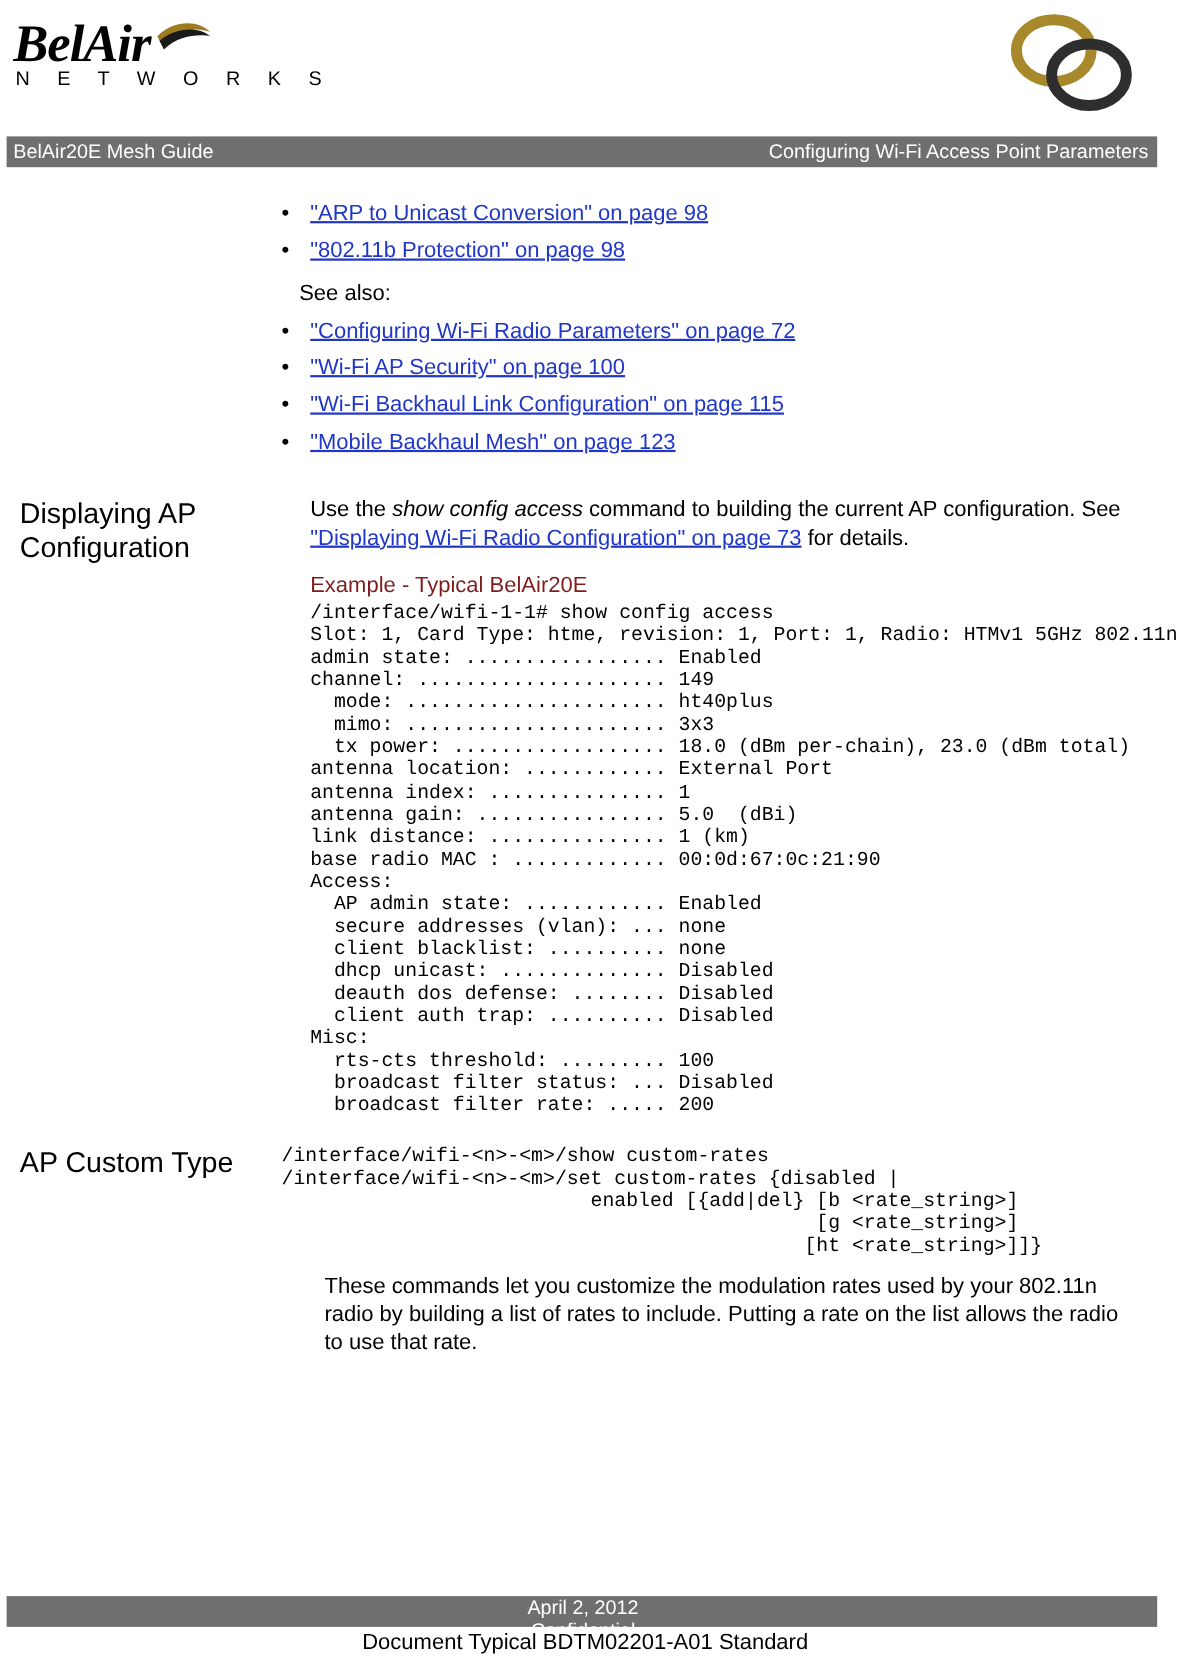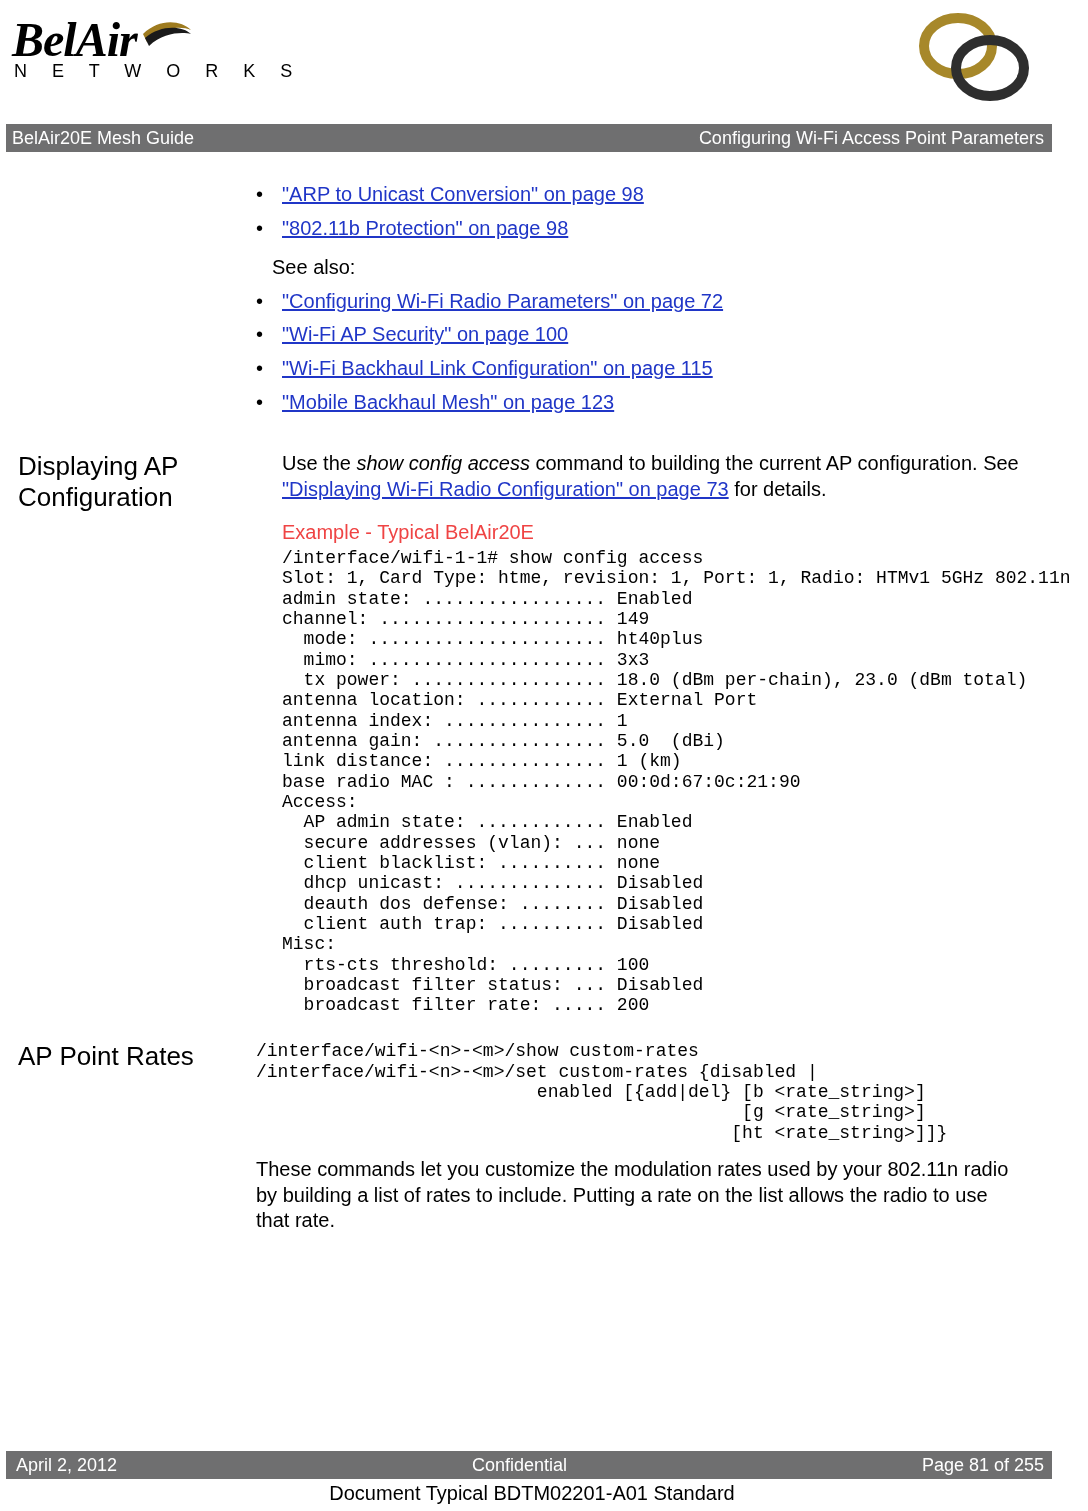--- a/index.html
+++ b/index.html
@@ -101,21 +101,21 @@
   .body-text {
     margin: 0 0 14px 0;
   }
   .seg-blue {
     color: #2036c7;
     text-decoration: underline;
     font-style: italic;
   }
   .italic { font-style: italic; }
   .example-head {
-    color: #ef4444;
+    color: #7f1d1d;
     font-size: 20px;
     margin: 18px 0 2px 0;
   }
   pre.mono {
     font-family: "Courier New", monospace;
     font-size: 18px;
     line-height: 1.13;
     white-space: pre;
     margin: 0;
   }
@@ -125,20 +125,21 @@
     right: 12px;
     bottom: 32px;
     background: #6f6f70;
     color: #fff;
     display: flex;
     justify-content: space-between;
     align-items: center;
     height: 28px;
     padding: 0 8px 0 10px;
     font-size: 18px;
+    flex-direction: column;
   }
   .doc-number {
     position: absolute;
     left: 0;
     right: 0;
     bottom: 6px;
     text-align: center;
     font-size: 20px;
   }
 </style>
@@ -241,28 +242,28 @@
   deauth dos defense: ........ Disabled
   client auth trap: .......... Disabled
 Misc:
   rts-cts threshold: ......... 100
   broadcast filter status: ... Disabled
   broadcast filter rate: ..... 200</pre>
       </div>
     </div>
 
     <div class="two-col" style="margin-top:26px;">
-      <div class="side">AP Point Rates</div>
+      <div class="side">AP Custom Type</div>
       <div class="main">
         <pre class="mono">/interface/wifi-&lt;n&gt;-&lt;m&gt;/show custom-rates
 /interface/wifi-&lt;n&gt;-&lt;m&gt;/set custom-rates {disabled |
                           enabled [{add|del} [b &lt;rate_string&gt;]
                                              [g &lt;rate_string&gt;]
                                             [ht &lt;rate_string&gt;]]}</pre>
-        <p class="body-text" style="margin-top:14px;">These commands let you customize the modulation rates used by your 802.11n radio by building a list of rates to include. Putting a rate on the list allows the radio to use that rate.</p>
+        <p class="body-text" style="margin-top:14px;margin-left:39px;">These commands let you customize the modulation rates used by your 802.11n radio by building a list of rates to include. Putting a rate on the list allows the radio to use that rate.</p>
       </div>
     </div>
 
   </div>
 
   <div class="footer-bar">
     <span>April 2, 2012</span>
     <span>Confidential</span>
     <span>Page 81 of 255</span>
   </div>

